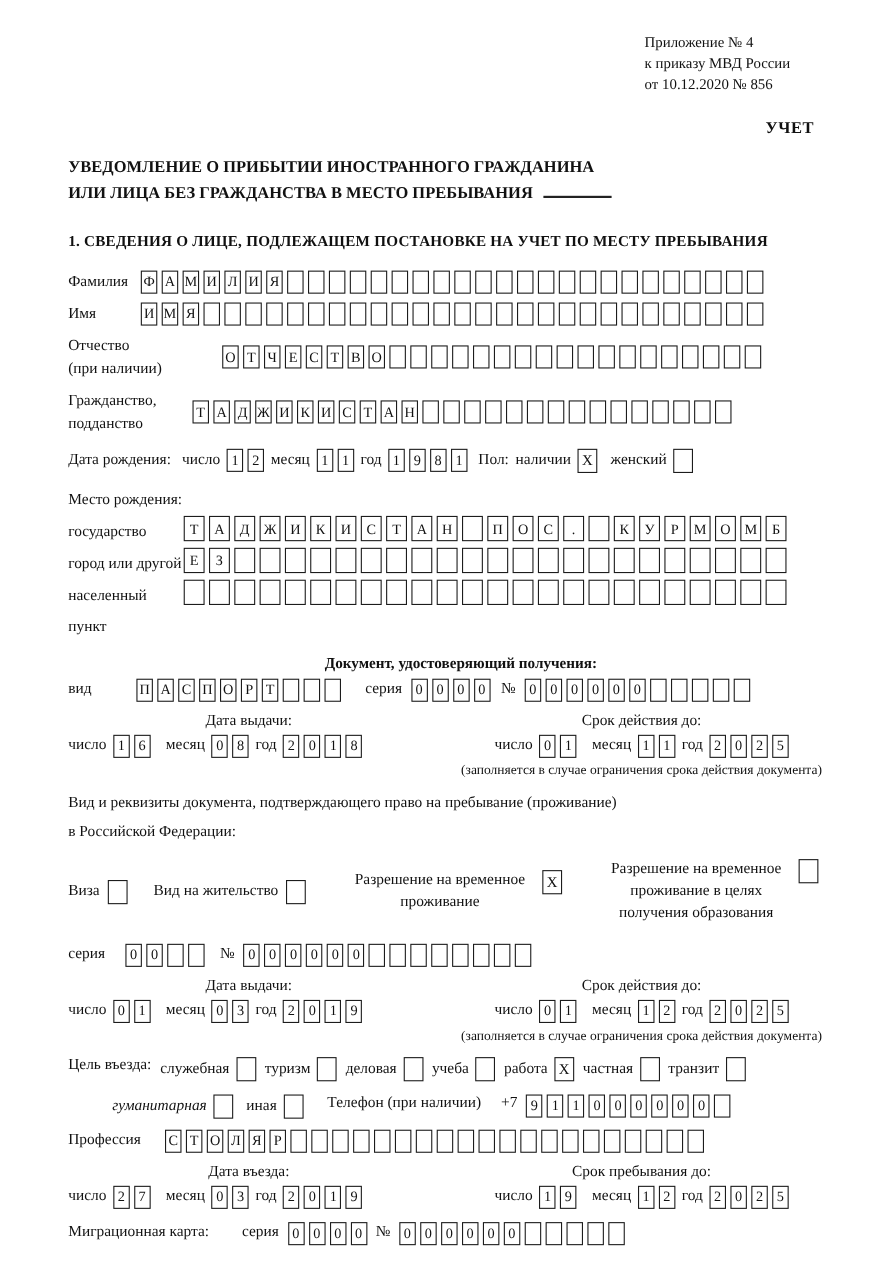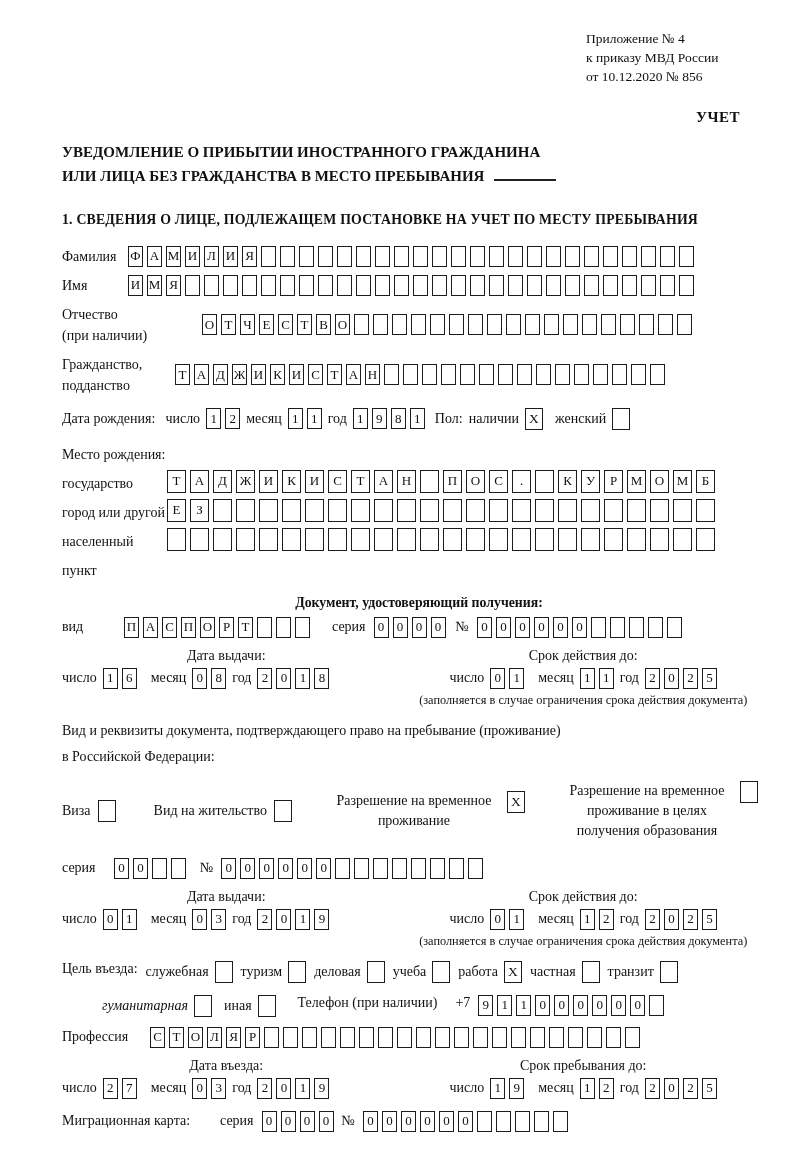--- a/index.html
+++ b/index.html
@@ -423,21 +423,21 @@
   </div>
 
   <div class="pre" style="font-size:14px; line-height:1.9; margin-top:10px">Вид и реквизиты документа, подтверждающего право на пребывание (проживание)
 в Российской Федерации:</div>
 
   <div class="opt-row">
     <span class="opt">
       <span class="opt-label">Виза</span>
       <span class="checkbox"></span>
     </span>
-    <span class="opt" style="margin-left:14px">
+    <span class="opt" style="">
       <span class="opt-label">Вид на жительство</span>
       <span class="checkbox"></span>
     </span>
     <span class="opt" style="margin-left:12px">
       <span class="opt-label-multi">Разрешение на временное проживание</span>
       <span class="checkbox">X</span>
     </span>
     <span class="opt" style="margin-left:12px">
       <span class="opt-label-multi">Разрешение на временное проживание в целях получения образования</span>
       <span class="checkbox"></span>

